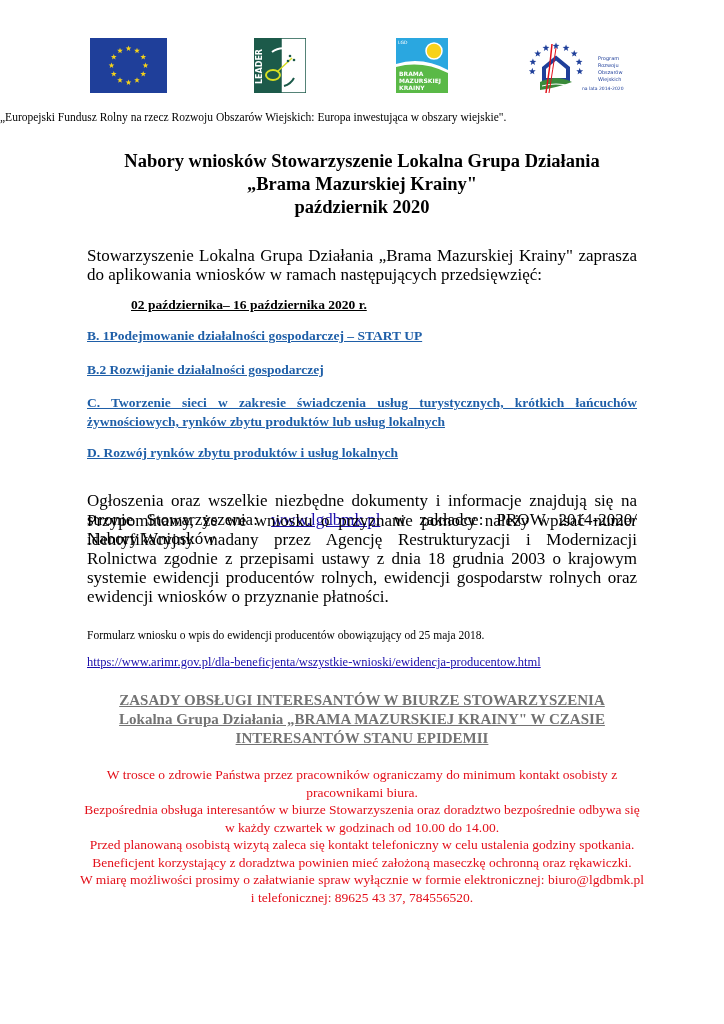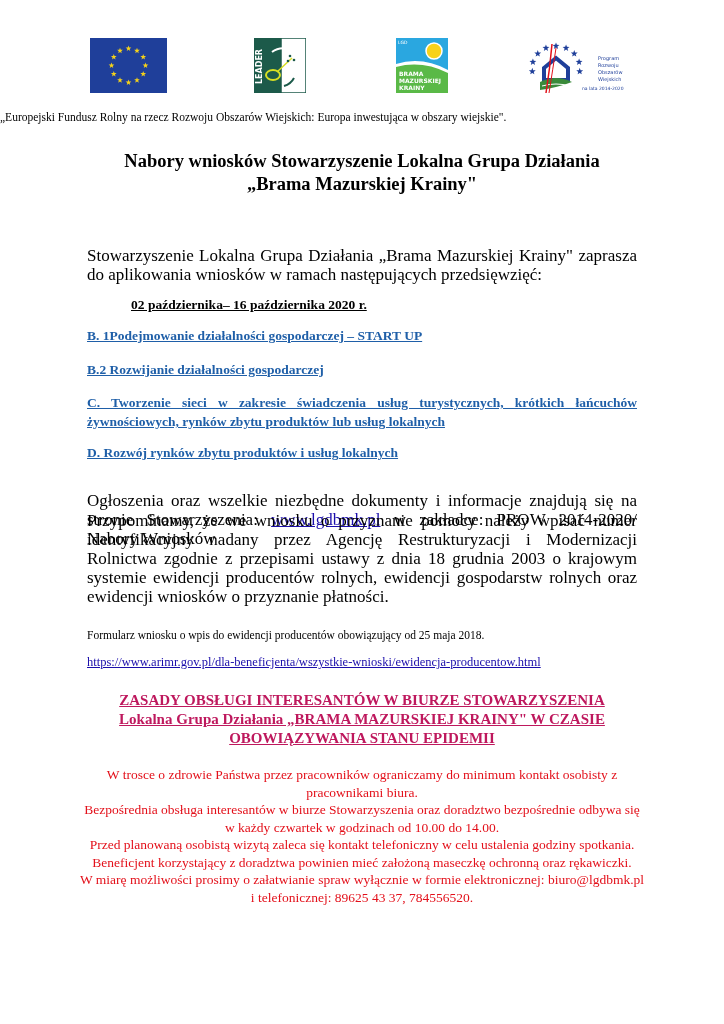--- a/index.html
+++ b/index.html
@@ -36,21 +36,21 @@
   #item-c { top: 393px; }
   #item-d { top: 443px; }
   .announce { top: 491px; }
   a.url { color: #1a0dab; text-decoration: underline; }
   .reminder { top: 511px; }
   .formular { position: absolute; top: 629px; left: 87px; font-size: 11.5px; }
   .arimr-link { position: absolute; top: 655px; left: 87px; font-size: 12.5px; color: #1a0dab; text-decoration: underline; }
   .red-title {
     position: absolute; top: 691px; left: 0; width: 724px;
     text-align: center; font-weight: bold; font-size: 15px; line-height: 19px;
-    color: #be185d; text-decoration: underline;
+    color: #737373; text-decoration: underline;
   }
   .red-body {
     position: absolute; top: 766px; left: 80px; width: 564px;
     text-align: center; font-size: 13.5px; line-height: 17.5px; color: #e3101a;
   }
   .red-body div { margin: 0; }
 </style>
 </head>
 <body>
 
@@ -121,20 +121,21 @@
     <text x="72" y="43" font-family="DejaVu Sans, sans-serif" font-size="5" fill="#1f3f9a">Wiejskich</text>
     <text x="56" y="52" font-family="DejaVu Sans, sans-serif" font-size="4.5" fill="#1f3f9a">na lata 2014-2020</text>
   </svg>
 </div>
 
 <div class="fund-line">„Europejski Fundusz Rolny na rzecz Rozwoju Obszarów Wiejskich: Europa inwestująca w obszary wiejskie".</div>
 
 <div class="title">
   <div>Nabory wniosków Stowarzyszenie Lokalna Grupa Działania</div>
   <div>„Brama Mazurskiej Krainy"</div>
+  <div>październik 2020</div>
 </div>
 
 <div class="p intro">Stowarzyszenie Lokalna Grupa Działania „Brama Mazurskiej Krainy" zaprasza do aplikowania wniosków w ramach następujących przedsięwzięć:</div>
 
 <div class="dates">02 października– 16 października 2020 r.</div>
 
 <div class="link-item" id="item-b1">B. 1Podejmowanie działalności gospodarczej – START UP </div>
 <div class="link-item" id="item-b2">B.2 Rozwijanie działalności gospodarczej </div>
 <div class="link-item" id="item-c">C. Tworzenie sieci w zakresie świadczenia usług turystycznych, krótkich łańcuchów żywnościowych, rynków zbytu produktów lub usług lokalnych</div>
 <div class="link-item" id="item-d">D. Rozwój rynków zbytu produktów i usług lokalnych</div>
@@ -143,21 +144,21 @@
 
 <div class="p reminder">Przypominamy, że we wniosku o przyznanie pomocy należy wpisać numer identyfikacyjny nadany przez Agencję Restrukturyzacji i Modernizacji Rolnictwa zgodnie z przepisami ustawy z dnia 18 grudnia 2003 o krajowym systemie ewidencji producentów rolnych, ewidencji gospodarstw rolnych oraz ewidencji wniosków o przyznanie płatności.</div>
 
 <div class="formular">Formularz wniosku o wpis do ewidencji producentów obowiązujący od 25 maja 2018.</div>
 
 <a class="arimr-link">https://www.arimr.gov.pl/dla-beneficjenta/wszystkie-wnioski/ewidencja-producentow.html</a>
 
 <div class="red-title">
   <div>ZASADY OBSŁUGI INTERESANTÓW W BIURZE STOWARZYSZENIA</div>
   <div>Lokalna Grupa Działania „BRAMA MAZURSKIEJ KRAINY" W CZASIE</div>
-  <div>OBOWIĄZYWANIA STANU EPIDEMII</div>
+  <div>INTERESANTÓW STANU EPIDEMII</div>
 </div>
 
 <div class="red-body">
   <div>W trosce o zdrowie Państwa przez pracowników ograniczamy do minimum kontakt osobisty z pracownikami biura.</div>
   <div>Bezpośrednia obsługa interesantów w biurze Stowarzyszenia oraz doradztwo bezpośrednie odbywa się w każdy czwartek w godzinach od 10.00 do 14.00.</div>
   <div>Przed planowaną osobistą wizytą zaleca się kontakt telefoniczny w celu ustalenia godziny spotkania.</div>
   <div>Beneficjent korzystający z doradztwa powinien mieć założoną maseczkę ochronną oraz rękawiczki.</div>
   <div>W miarę możliwości prosimy o załatwianie spraw wyłącznie w formie elektronicznej: biuro@lgdbmk.pl i telefonicznej: 89625 43 37, 784556520.</div>
 </div>
 

